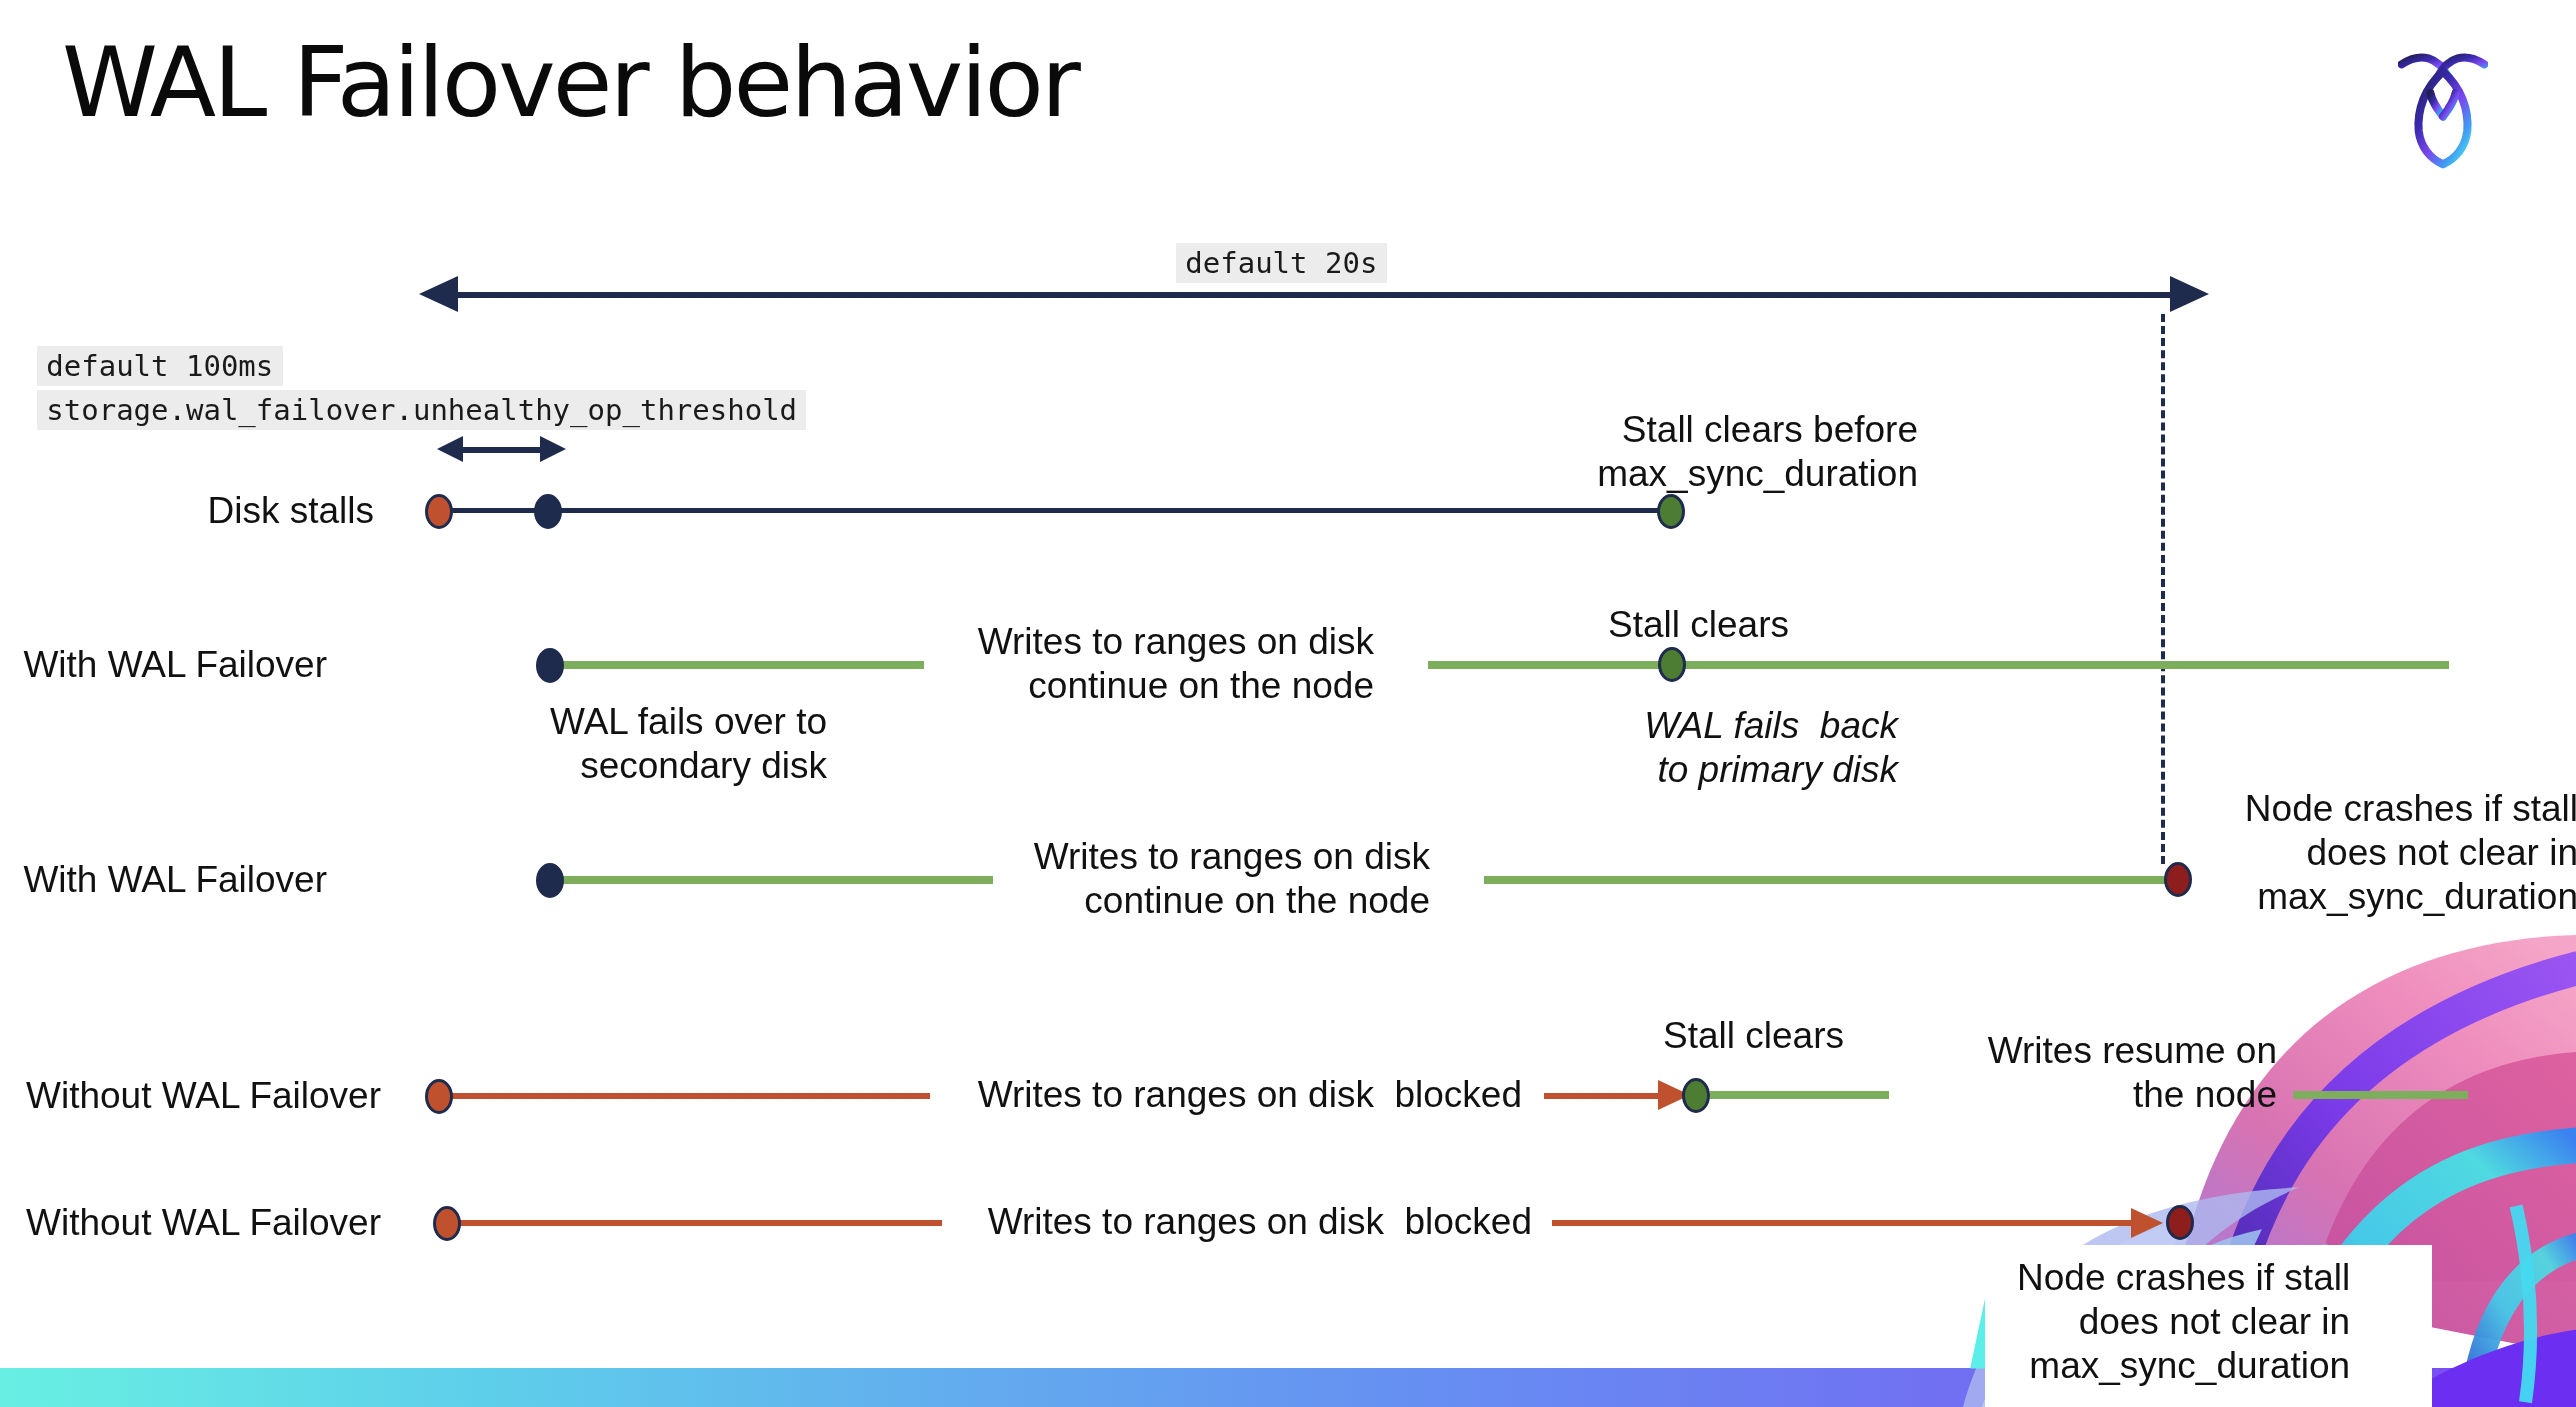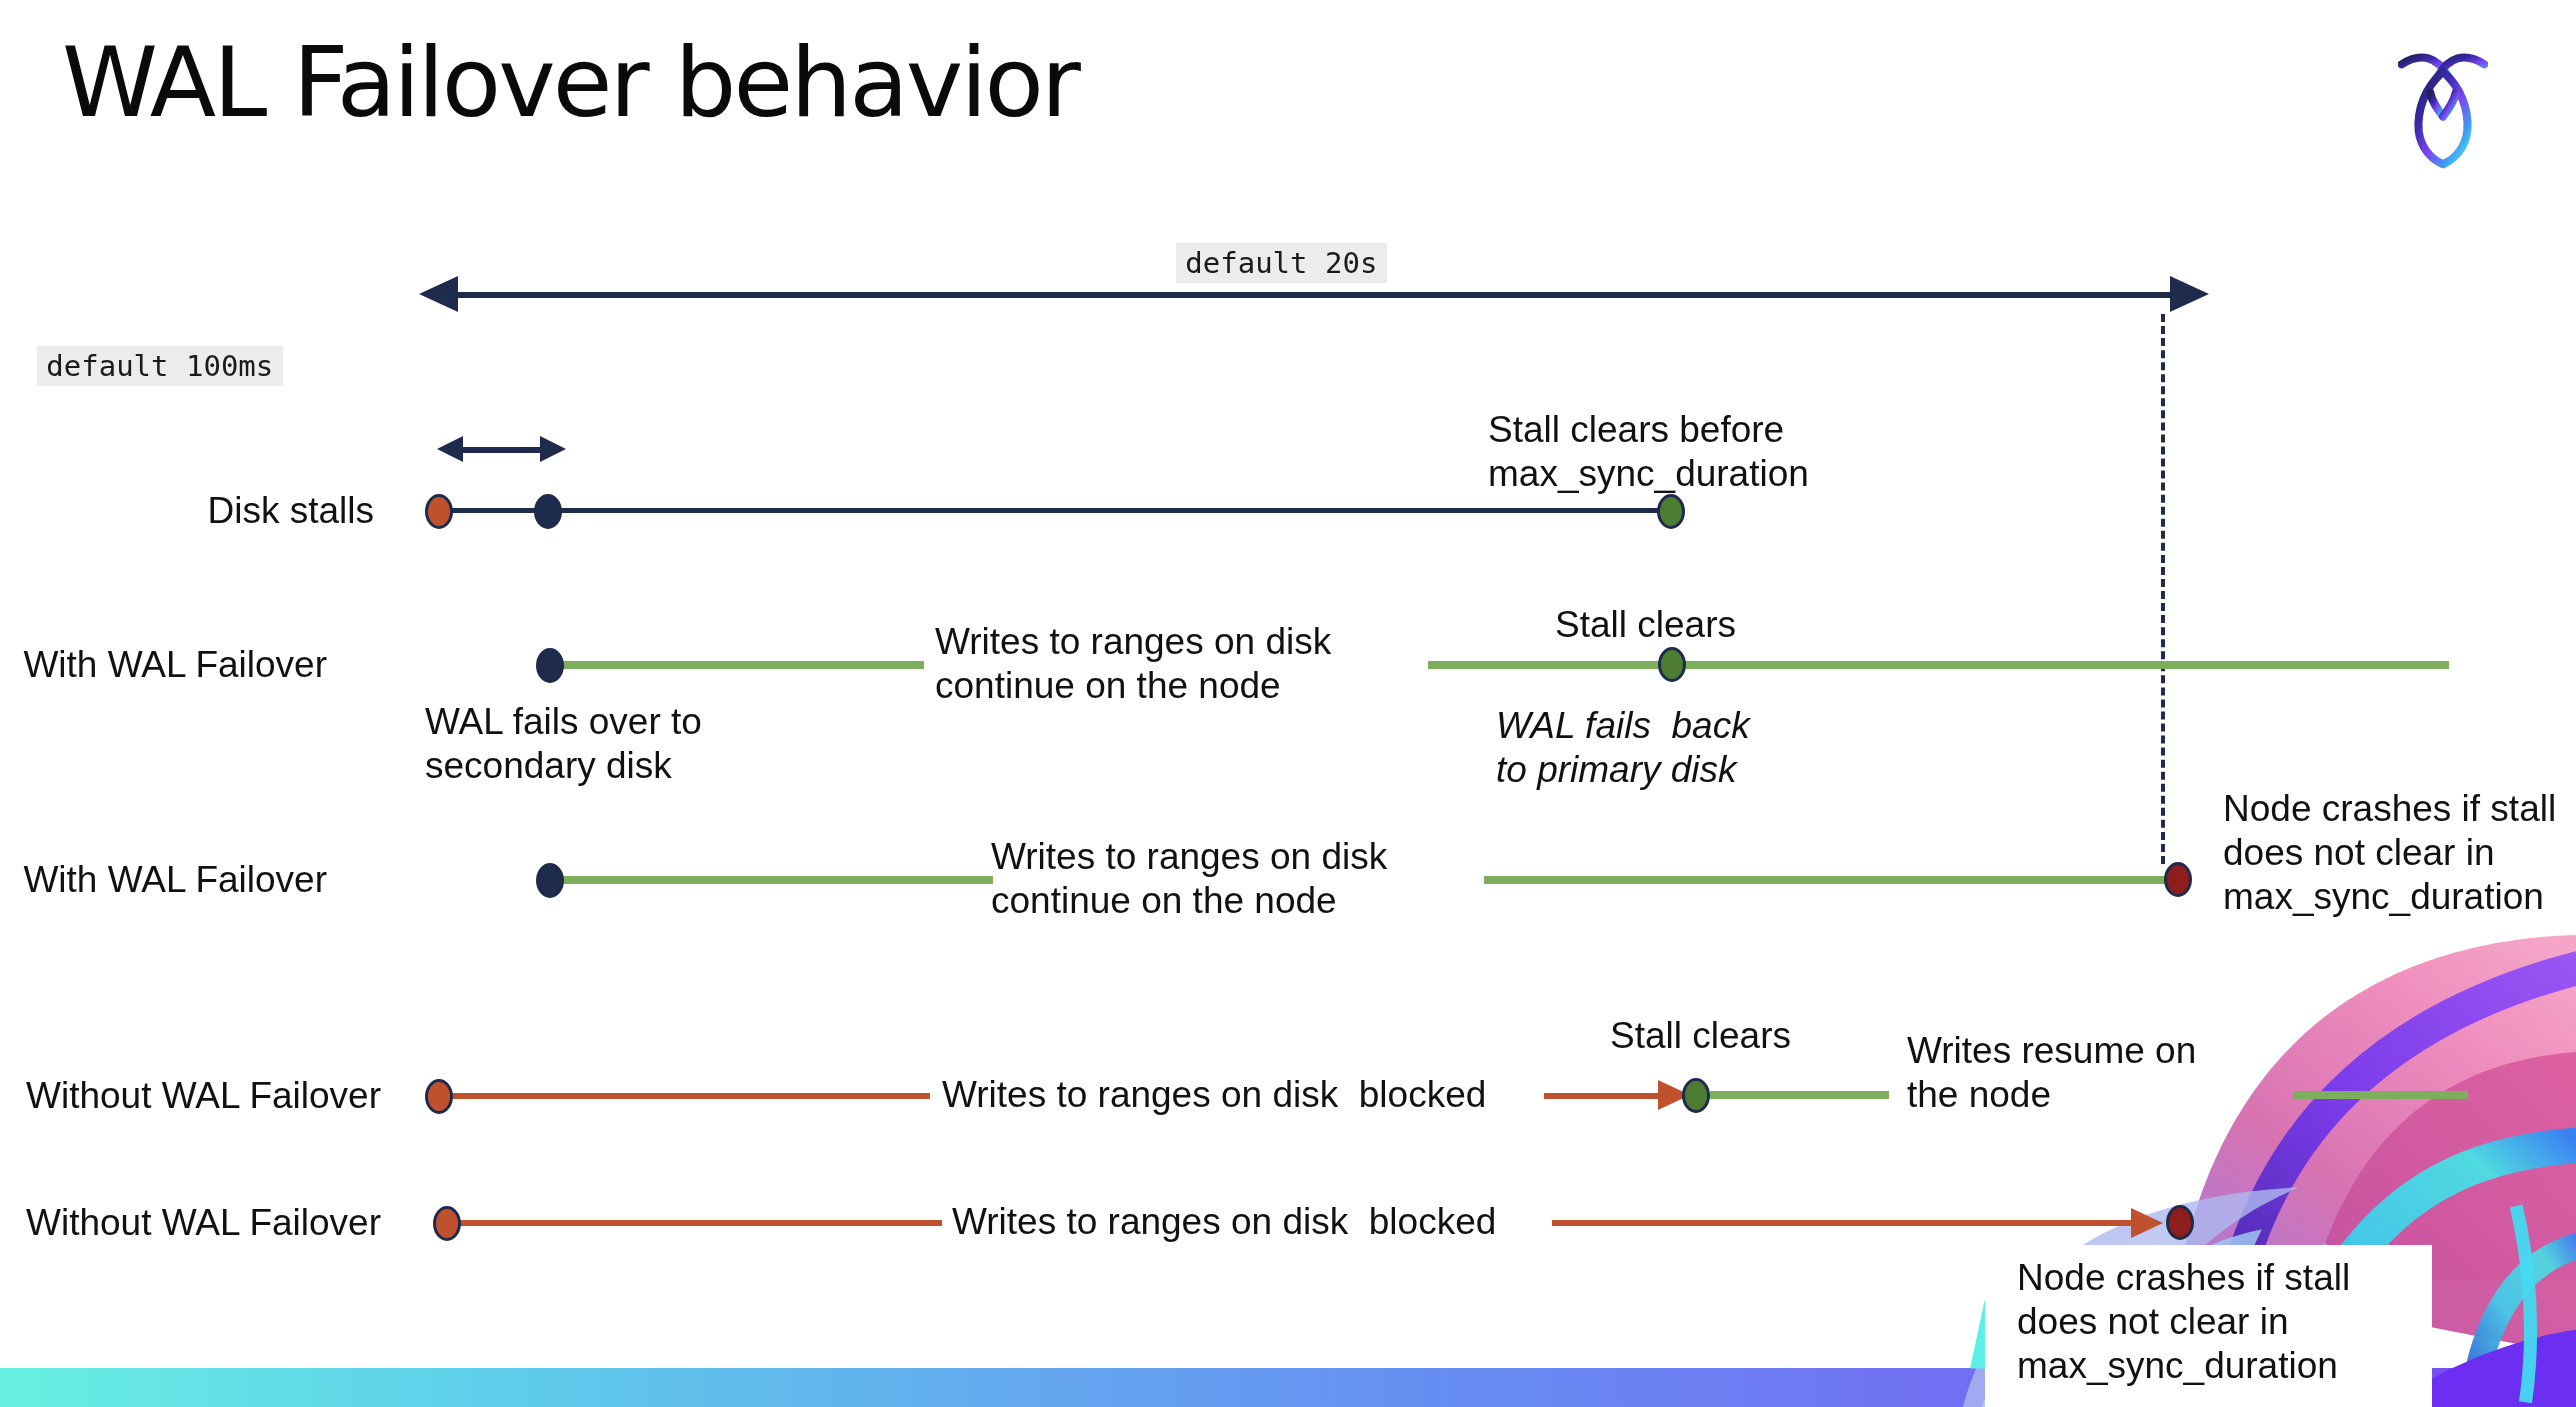--- a/index.html
+++ b/index.html
@@ -21,21 +21,21 @@
   .ah.r-navy{border-top:18.7px solid transparent;border-bottom:18.7px solid transparent;border-left:39px solid var(--navy,#1f2b4d);}
   .ah.l-navy-sm{border-top:13px solid transparent;border-bottom:13px solid transparent;border-right:26px solid var(--navy,#1f2b4d);}
   .ah.r-navy-sm{border-top:13px solid transparent;border-bottom:13px solid transparent;border-left:26px solid var(--navy,#1f2b4d);}
   .ah.r-red{border-top:15px solid transparent;border-bottom:15px solid transparent;border-left:32px solid var(--red-line,#c0512f);}
   .dot{position:absolute;width:28px;height:35px;border:3.7px solid var(--navy,#1f2b4d);
        border-radius:50%;box-sizing:border-box;z-index:4;}
   .dot.navy-fill{background:var(--navy,#1f2b4d);}
   .dot.red-fill{background:var(--red-dot,#c0512f);}
   .dot.green-fill{background:var(--green-dot,#4d7c33);}
   .dot.maroon-fill{background:var(--maroon-dot,#8e1d1d);}
-  .t{position:absolute;font-size:37px;line-height:44px;color:#111;z-index:5;white-space:pre;}
+  .t{position:absolute;font-size:37px;line-height:44px;color:#111;z-index:5;white-space:pre;text-align:right;}
   .t.c{}
   .t.r{text-align:right;}
   .code{position:absolute;font-family:"DejaVu Sans Mono",monospace;font-size:29px;line-height:1;
         background:var(--label-bg,#ececec);padding:5.6px 9.3px;color:#1a1a1a;z-index:5;white-space:pre;}
   .whitebox{position:absolute;left:1985px;top:1245px;width:447px;height:163px;background:#fff;z-index:6;}
   .whitebox .t{position:absolute;left:32px;top:11.2px;}
 </style>
 </head>
 <body>
 
@@ -104,20 +104,21 @@
   <div class="bar"></div>
 
   <div class="hline" style="left:436px;top:292px;width:1735px;"></div>
   <div class="ah l-navy" style="left:419px;top:276px;"></div>
   <div class="ah r-navy" style="left:2170px;top:276px;"></div>
   <div class="vdash" style="left:2161px;top:314px;height:550px;"></div>
 
   <div class="code" style="left:1140px;top:243px;margin-left:36px;">default 20s</div>
 
   <div class="code" style="left:37px;top:346px;">default 100ms</div>
+  <div class="code" style="left:37px;top:390px;">storage.wal_failover.unhealthy_op_threshold</div>
 
   <div class="hline" style="left:458px;top:447px;width:88px;"></div>
   <div class="ah l-navy-sm" style="left:437px;top:436px;"></div>
   <div class="ah r-navy-sm" style="left:540px;top:436px;"></div>
 
   <div class="t r" style="left:112px;top:489px;width:262px;">Disk stalls</div>
   <div class="hline" style="left:439px;top:508px;width:1232px;height:4.7px;"></div>
   <div class="dot red-fill" style="left:425px;top:494px;"></div>
   <div class="dot navy-fill" style="left:534px;top:494px;"></div>
   <div class="dot green-fill" style="left:1657px;top:494px;"></div>

